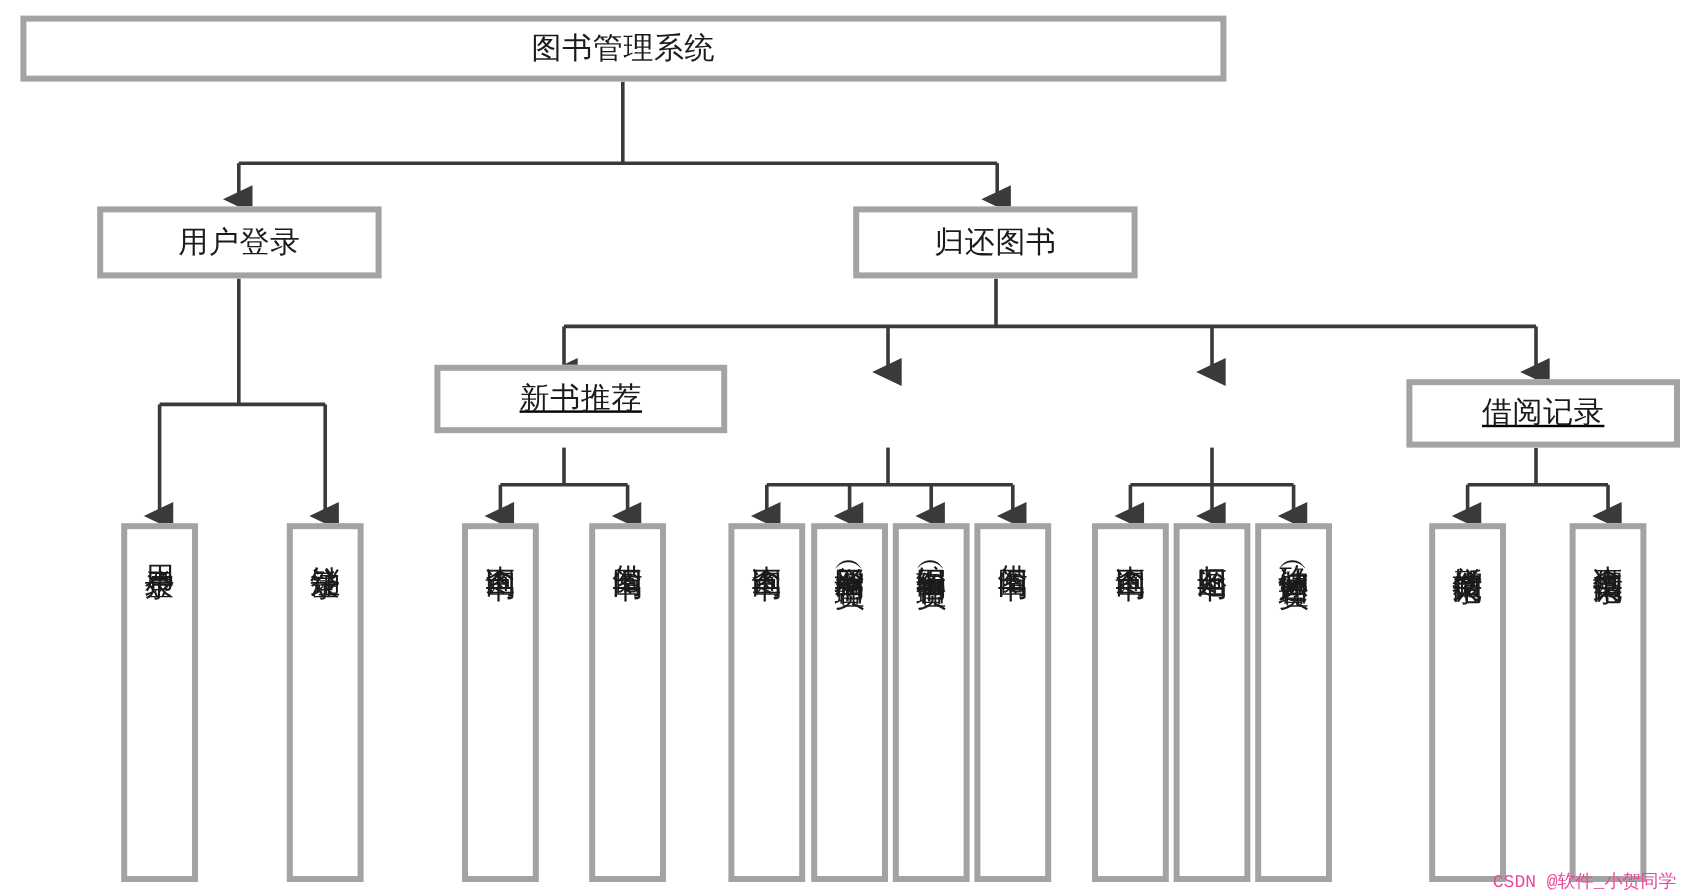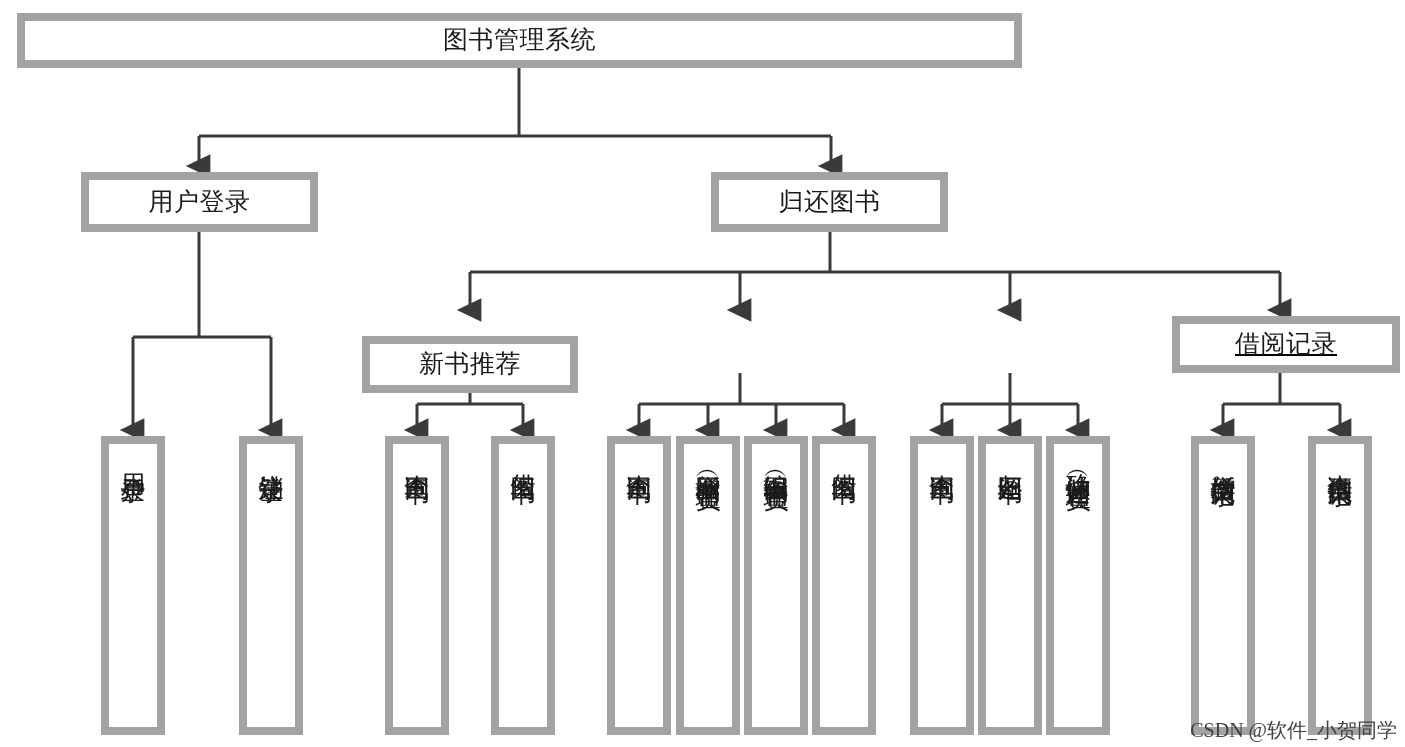--- a/index.html
+++ b/index.html
@@ -13,21 +13,21 @@
   }
   #diagram-root{position:absolute;left:0;top:0;width:1405px;height:747px;}
 
   
   #connectors{position:absolute;left:0;top:0;width:1405px;height:747px;z-index:1;}
 
   .node{
     position:absolute;
     box-sizing:border-box;
     background:#ffffff;
-    border:8px solid #a3a3a3;
+    border:5px solid #a3a3a3;
     z-index:2;
     display:flex;
     align-items:center;
     justify-content:center;
   }
   .node .label{
     color:#1b1b1b;
     line-height:1.15;
     white-space:nowrap;
     letter-spacing:0.5px;
@@ -50,24 +50,24 @@
     letter-spacing:2px;
     white-space:nowrap;
     line-height:1;
   }
 
   #watermark{
     position:absolute;
     right:8px;
     bottom:3px;
     z-index:3;
-    font-size:20px;
-    color:#404040;
+    font-size:15px;
+    color:#ec4899;
     white-space:nowrap;
-    font-family:Liberation Serif, serif;
+    font-family:Liberation Mono, monospace;
   }
 </style>
 </head>
 <body>
 
 <div id="diagram-root">
 
   <svg id="connectors" viewBox="0 0 1405 747" xmlns="http://www.w3.org/2000/svg">
     <defs>
       <marker id="arrow" markerWidth="9" markerHeight="9" refX="4.5" refY="4.2" orient="auto" markerUnits="strokeWidth">
@@ -123,21 +123,21 @@
   </div>
 
   <div class="node h" style="left:81px;top:172px;width:237px;height:60px;">
     <span class="label">用户登录</span>
   </div>
 
   <div class="node h" style="left:711px;top:172px;width:237px;height:60px;">
     <span class="label">归还图书</span>
   </div>
 
-  <div class="node h" style="left:362px;top:336px;width:216px;height:57px;">
+  <div class="node h" style="left:362px;top:304px;width:244px;height:57px;text-decoration:underline;">
     <span class="label">新书推荐</span>
   </div>
 
 
 
   <div class="node h" style="left:1172px;top:316px;width:228px;height:57px;text-decoration:underline;">
     <span class="label">借阅记录</span>
   </div>
 
   <div class="node v" style="left:101px;top:436px;width:64px;height:299px;">

